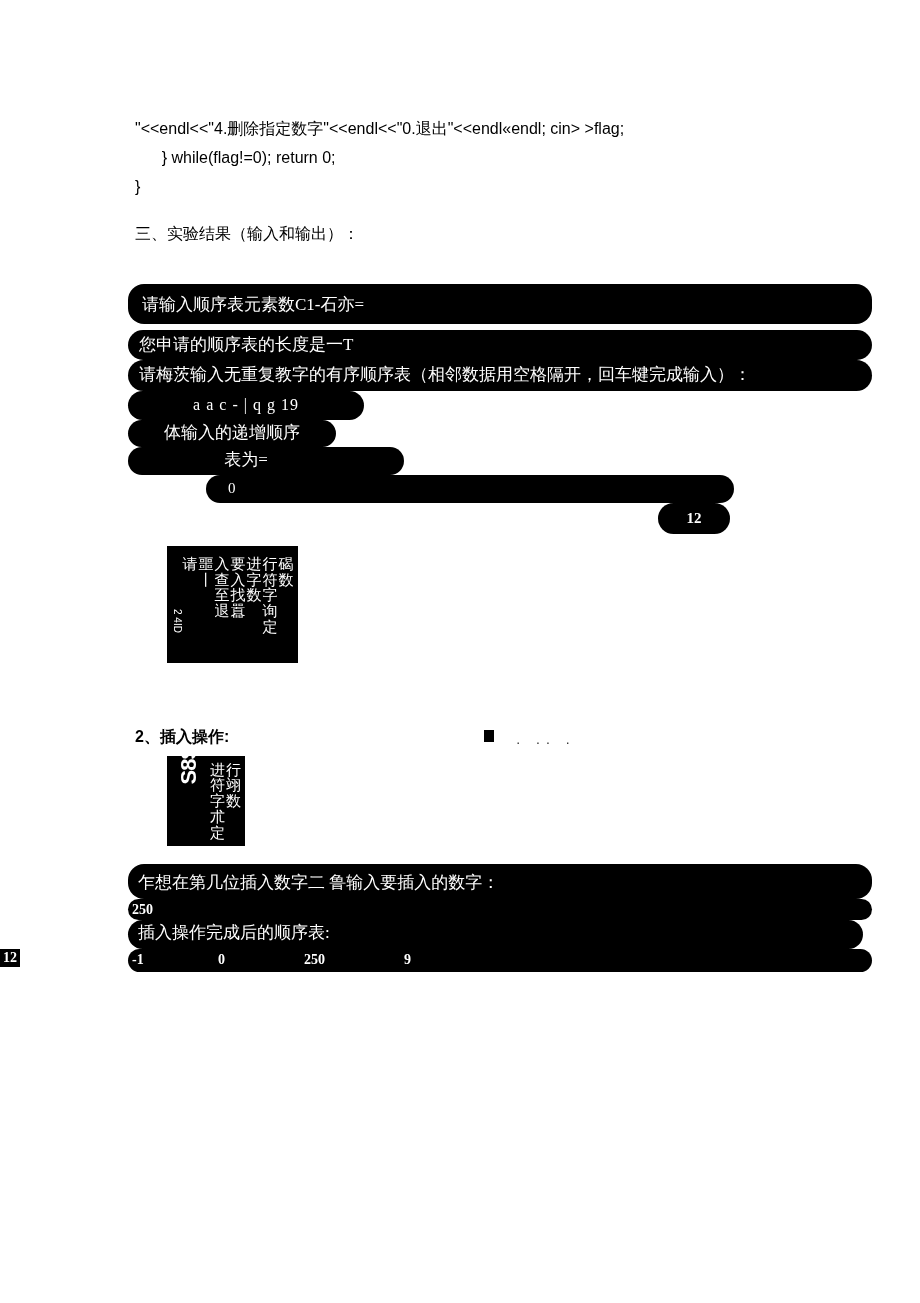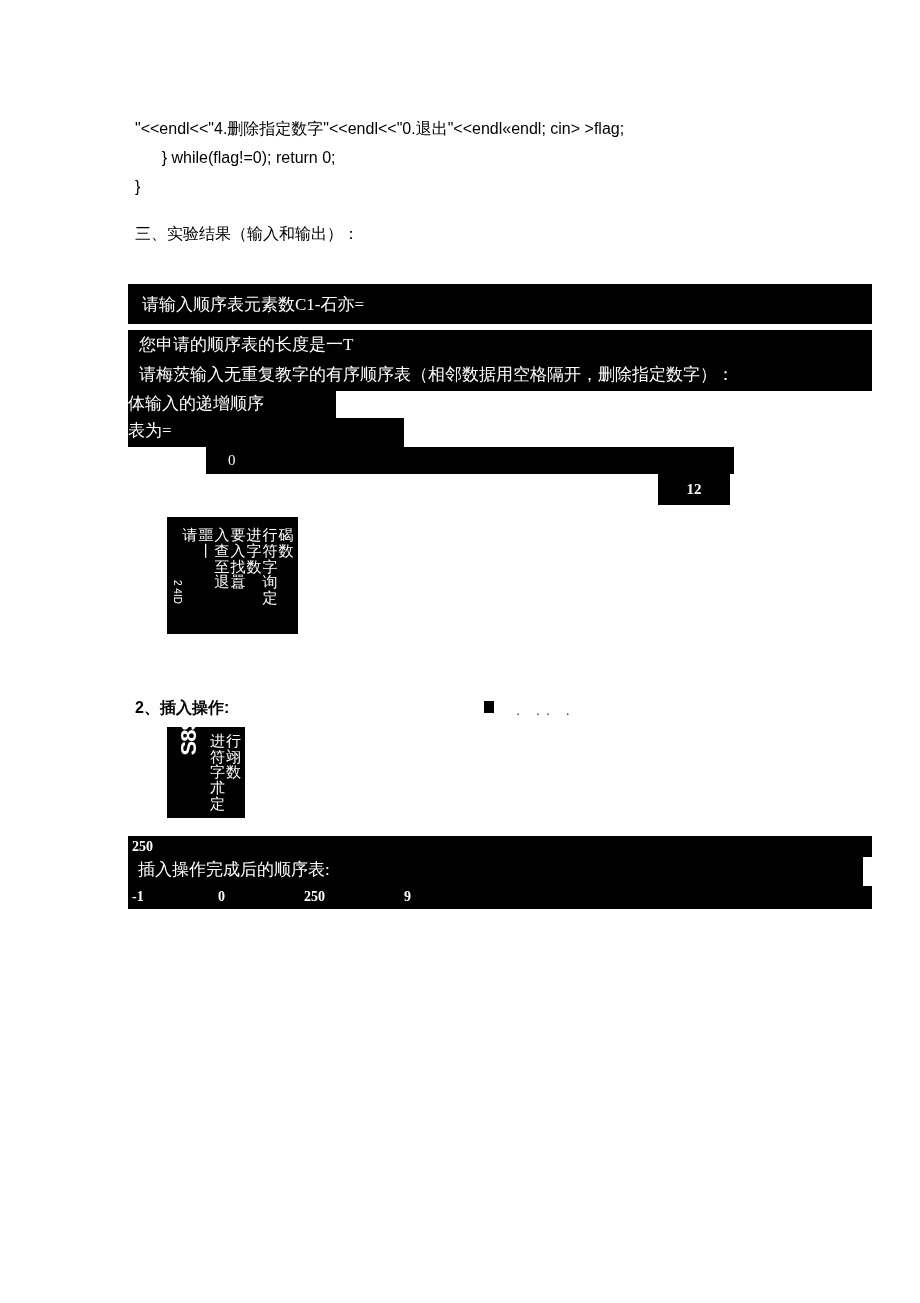--- a/index.html
+++ b/index.html
@@ -44,29 +44,30 @@
 
   .console-wrap {
     margin-top: 34px;
   }
   .blackbox {
     background: #000;
     color: #fff;
     font-family: "SimSun", "NSimSun", serif;
     font-size: 17px;
     line-height: 1.55;
+    border-radius: 16px;
   }
 
   .c-row1 { margin-left:108px; margin-right:28px; padding:8px 14px 6px 14px; }
   .c-gap { height:6px; background:#fff; }
   .c-row2 { margin-left:108px; margin-right:28px; padding:2px 11px; }
 
   .c-row3 { margin-left:108px; width:236px; padding:2px 0; text-align:center; font-family: "Times New Roman", serif; font-size:16px; letter-spacing:1px;}
-  .c-row4 { margin-left:108px; width:208px; padding:0 0 1px 0; }
-  .c-row5 { margin-left:108px; width:236px; padding:0 0 2px 0; text-align:left; padding-right:40px;}
+  .c-row4 { margin-left:108px; width:208px; padding:0 0 1px 0; text-align:center; }
+  .c-row5 { margin-left:108px; width:236px; padding:0 0 2px 0; text-align:center; padding-right:40px;}
   .c-row6 { margin-left:186px; width:506px; padding:2px 0 2px 22px; font-family:"Times New Roman",serif; font-size:15px;}
   .c-row7 { margin-left:638px; width:72px; text-align:center; font-family:"Times New Roman",serif; font-size:15px; padding:4px 0; font-weight:700;}
 
   .menu-block {
     margin-left: 147px;
     margin-top: 12px;
     background:#000;
     color:#fff;
     display:inline-block;
     padding:10px 4px 28px 4px;
@@ -146,21 +147,22 @@
     <div class="code-line">      } while(flag!=0); return 0;</div>
     <div class="code-line">}</div>
   </div>
 
   <div class="section-heading">三、实验结果（输入和输出）：</div>
 
   <div class="console-wrap">
     <div class="blackbox c-row1">请输入顺序表元素数C1-石亦=</div>
     <div class="c-gap"></div>
     <div class="blackbox c-row2">您申请的顺序表的长度是一T</div>
-    <div class="blackbox c-row2">请梅茨输入无重复教字的有序顺序表（相邻数据用空格隔开，删除指定数字）：</div>
+    <div class="blackbox c-row2">请梅茨输入无重复教字的有序顺序表（相邻数据用空格隔开，回车犍完成输入）：</div>
+    <div class="blackbox c-row3">a a c - | q g 19</div>
     <div class="blackbox c-row4">体输入的递增顺序</div>
     <div class="blackbox c-row5">表为=</div>
     <div class="blackbox c-row6">0</div>
     <div class="blackbox c-row7">12</div>
 
     <div class="menu-block">
       <div class="menu-cols">
         <div class="side-digits">2 4ID</div>
         <div class="vcol">
             <span>请</span>
@@ -222,20 +224,21 @@
           </div>
         <div class="vcol">
             <span>行</span>
             <span>翊</span>
             <span>数</span>
           </div>
       </div>
     </div>
 
     <div class="ins-block">
+      <div class="blackbox ins-row1">乍想在第几位插入数字二 鲁输入要插入的数字：</div>
       <div class="blackbox ins-row2">250</div>
       <div class="blackbox ins-row3">插入操作完成后的顺序表:</div>
       <div class="blackbox ins-row4">
         <span class="w1">-1</span>
         <span class="w2">0</span>
         <span class="w3">250</span>
         <span class="w4">9</span>
       </div>
     </div>
   </div>

